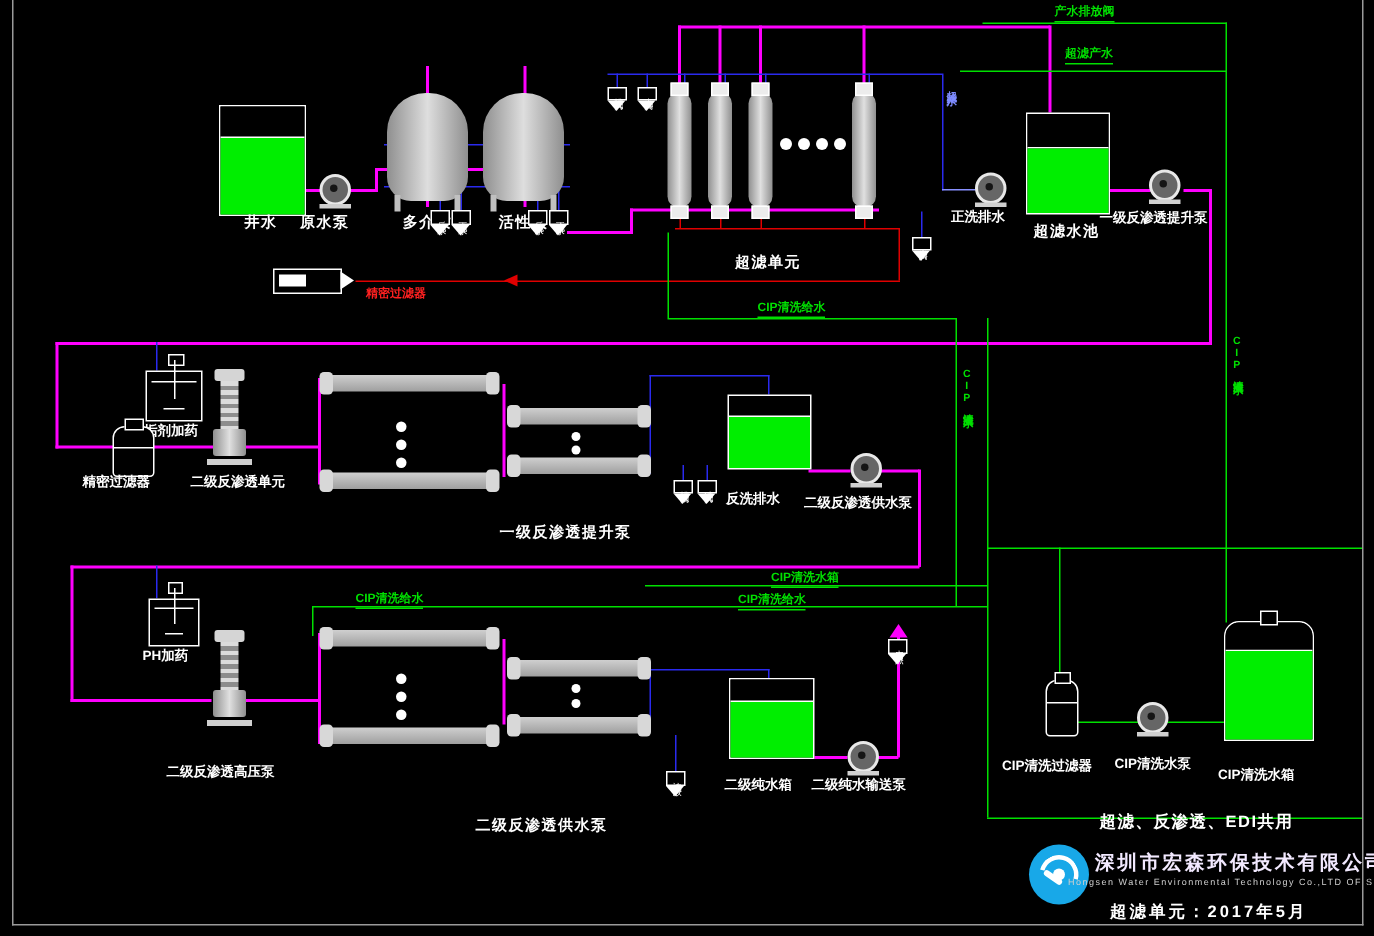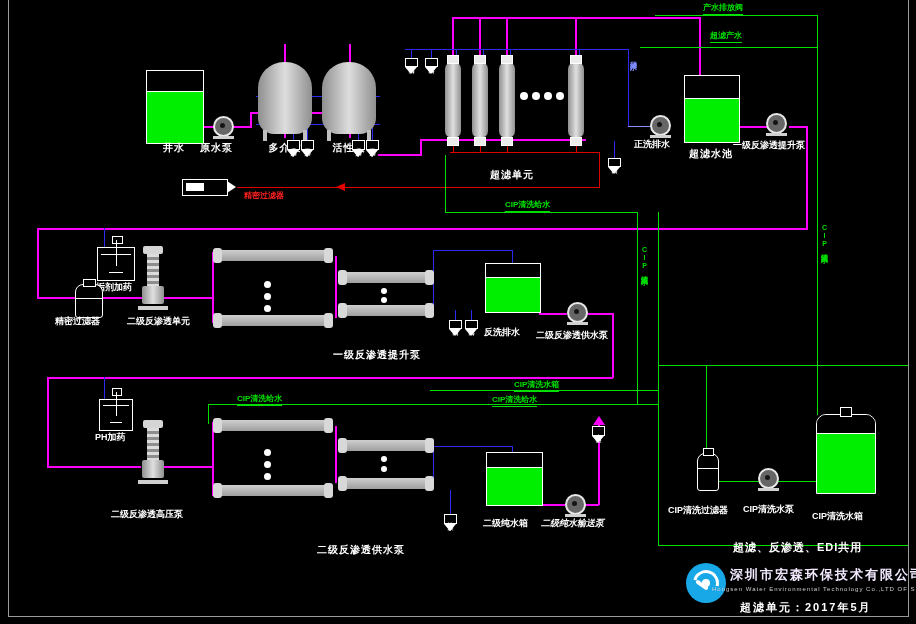--- a/index.html
+++ b/index.html
@@ -395,21 +395,21 @@
     <div class="tank-air" style="height:14px;"></div>
     <div class="tank-water"></div>
   </div>
   <div class="lbl small" style="left:483px;top:517px;">二级纯水箱</div>
 
   <div class="pump" style="left:563px;top:493px;">
     <div class="vol"></div>
       <div class="eye"></div>
       <div class="base"></div>
   </div>
-  <div class="lbl small" style="left:541px;top:517px;font-style:italic;">二级纯水输送泵</div>
+  <div class="lbl small" style="left:541px;top:517px;">二级纯水输送泵</div>
 
   <div class="tag" style="left:592px;top:426px;">
     <div class="box">
         <span class="vt">去用水点</span>
       </div>
       <div class="tip"></div>
   </div>
 
   <div class="sfilter" style="left:697px;top:453px;width:20px;height:36px;">
     <div class="lid"></div>

